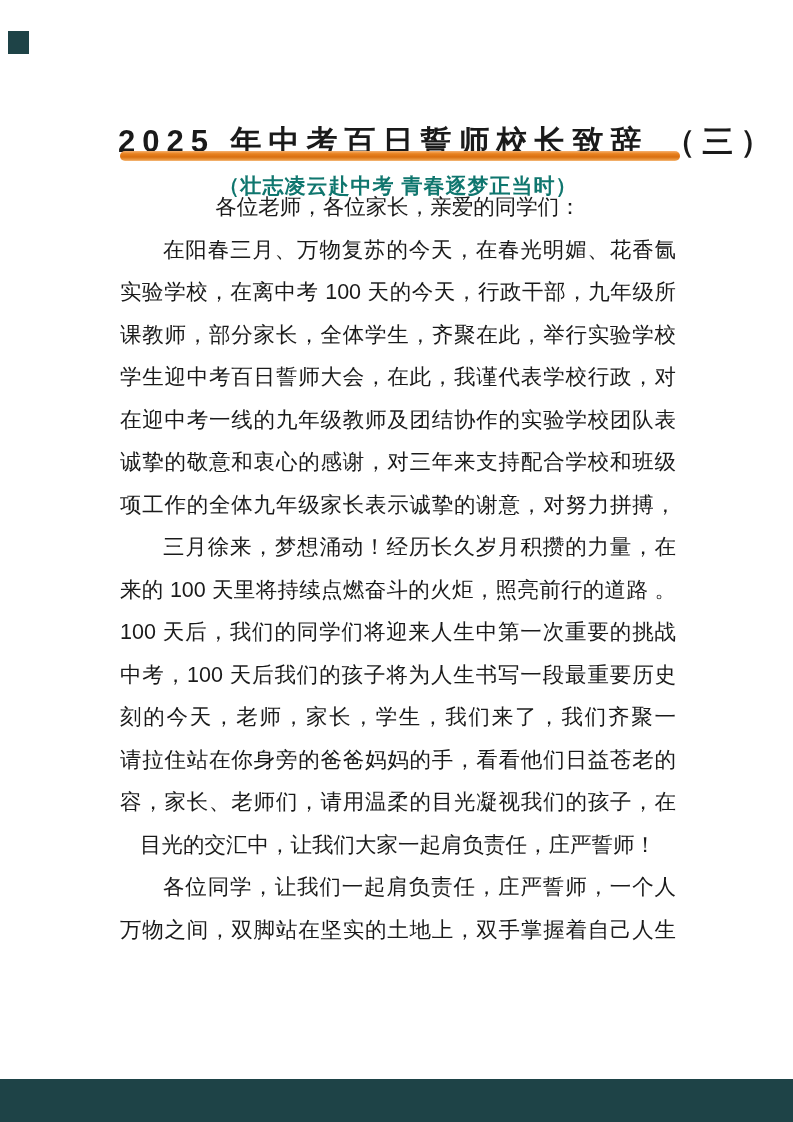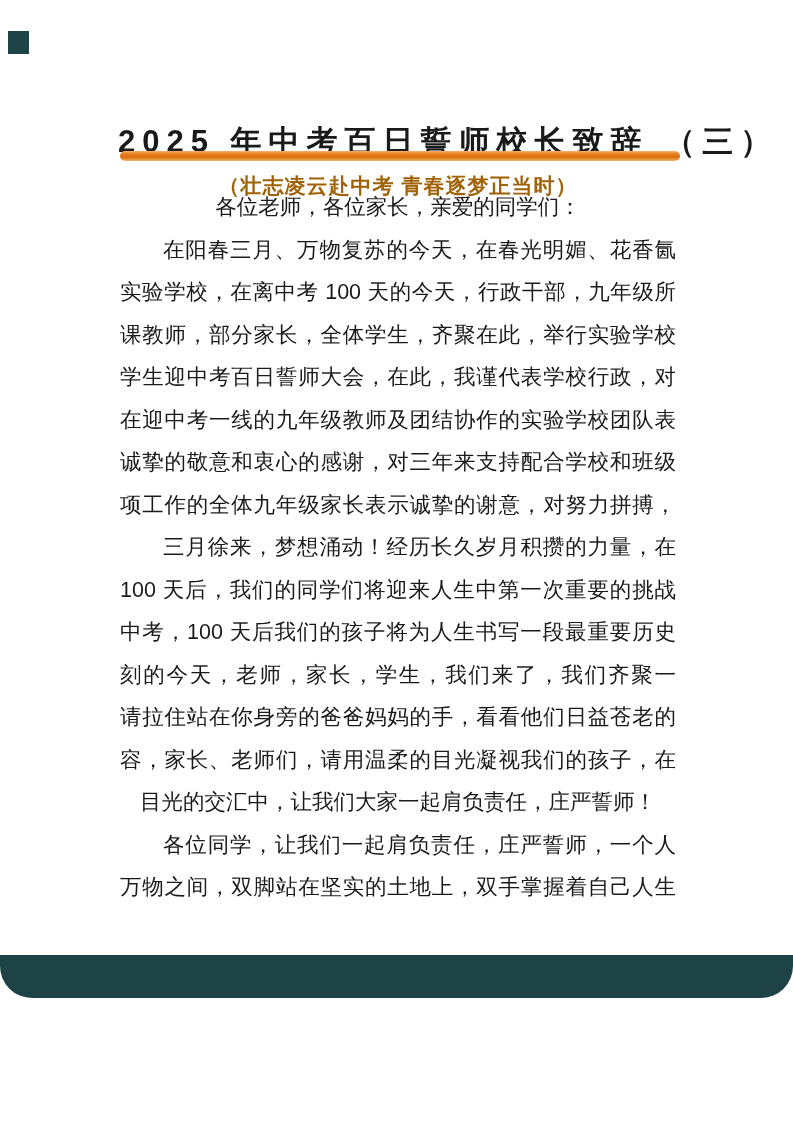--- a/index.html
+++ b/index.html
@@ -1,18 +1,18 @@
 <!DOCTYPE html>
 <html><head>
 <meta charset="utf-8">
 <style>
   html,body{margin:0;padding:0;background:#ffffff;}
   .screen{
-    position:relative;width:793px;height:998px;background:#ffffff;
-    overflow:hidden;font-family:"Liberation Sans",sans-serif;border-radius:32px;
+    position:relative;width:793px;height:1122px;background:#ffffff;
+    overflow:hidden;font-family:"Liberation Sans",sans-serif;
   }
   .bg-corner{
     position:absolute;left:8px;top:31px;width:21px;height:23px;
   }
   .bg-bottom-bar{
     position:absolute;left:0;bottom:0;width:793px;height:43px;
   }
   .doc-title{
     position:absolute;left:118px;top:103px;width:560px;
     text-align:center;font-size:31px;font-weight:bold;color:#111111;
@@ -46,33 +46,34 @@
 <body>
 
 <div class="screen">
 
   <div class="bg-corner" style="background: rgb(30, 67, 71);"></div>
 
   <h1 class="doc-title" style="color: rgb(26, 26, 26);">2025 年中考百日誓师校长致辞 （三）</h1>
 
   <div class="title-rule"></div>
 
-  <h2 class="doc-subtitle" style="color: #a16207;">（壮志凌云赴中考 青春逐梦正当时）</h2>
+  <h2 class="doc-subtitle" style="color: #0f766e;">（壮志凌云赴中考 青春逐梦正当时）</h2>
 
   <div class="doc-body" style="color: rgb(26, 26, 26);">
 
   <div class="line">各位老师，各位家长，亲爱的同学们：</div>
       <div class="line indent j">在阳春三月、万物复苏的今天，在春光明媚、花香氤氲的</div>
       <div class="line j">实验学校，在离中考 100 天的今天，行政干部，九年级所有任</div>
       <div class="line j">课教师，部分家长，全体学生，齐聚在此，举行实验学校九年级</div>
       <div class="line j">学生迎中考百日誓师大会，在此，我谨代表学校行政，对拼搏</div>
       <div class="line j">在迎中考一线的九年级教师及团结协作的实验学校团队表示</div>
       <div class="line j">诚挚的敬意和衷心的感谢，对三年来支持配合学校和班级各</div>
       <div class="line j">项工作的全体九年级家长表示诚挚的谢意，对努力拼搏，不甘</div>
       <div class="line indent j">三月徐来，梦想涌动！经历长久岁月积攒的力量，在接下</div>
+      <div class="line j">来的 100 天里将持续点燃奋斗的火炬，照亮前行的道路 。</div>
       <div class="line j">100 天后，我们的同学们将迎来人生中第一次重要的挑战——</div>
       <div class="line j">中考，100 天后我们的孩子将为人生书写一段最重要历史时</div>
       <div class="line j">刻的今天，老师，家长，学生，我们来了，我们齐聚一堂。孩子，</div>
       <div class="line j">请拉住站在你身旁的爸爸妈妈的手，看看他们日益苍老的面</div>
       <div class="line j">容，家长、老师们，请用温柔的目光凝视我们的孩子，在目光与</div>
       <div class="line">目光的交汇中，让我们大家一起肩负责任，庄严誓师！</div>
       <div class="line indent j">各位同学，让我们一起肩负责任，庄严誓师，一个人生于</div>
       <div class="line j">万物之间，双脚站在坚实的土地上，双手掌握着自己人生的方</div>
     </div>
 

